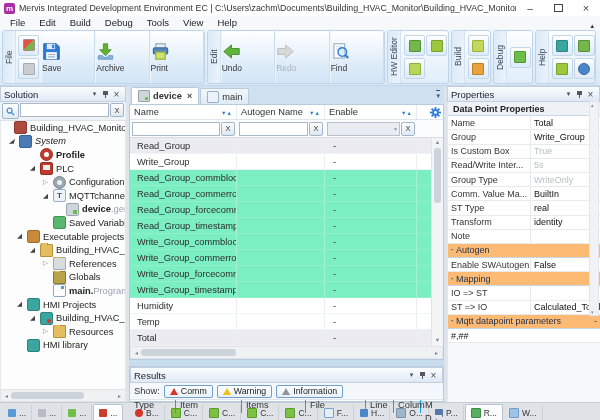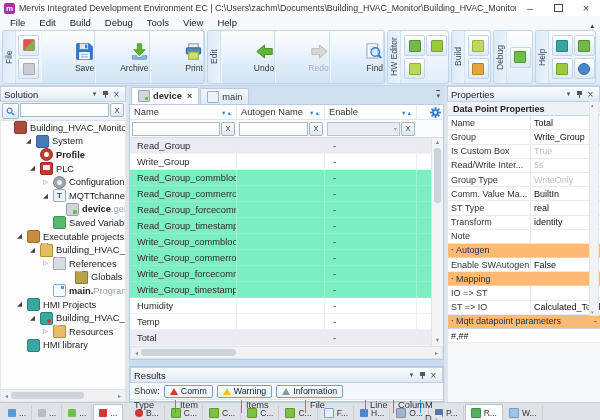--- a/index.html
+++ b/index.html
@@ -27,21 +27,21 @@
   
   .ribbon{height:54px;background:linear-gradient(#f1f7fc,#d9e8f6);border-bottom:1px solid #c3d5e8;
           display:flex;align-items:stretch;padding:1px 2px;flex:none}
   .tbgroup{display:flex;background:linear-gradient(#fdfeff,#e0edf9);border:1px solid #bfd4ea;border-radius:3px;
            margin-right:2px;overflow:hidden}
   .vlabel{writing-mode:vertical-rl;transform:rotate(180deg);font-size:8.5px;color:#3a4a5a;
           padding:1px 1px;text-align:center;border-left:1px solid #d4e2f1;background:linear-gradient(90deg,#eaf2fa,#dcebf8)}
   .smallcol{display:flex;flex-direction:column;justify-content:space-evenly;padding:1px 2px}
   .smbtn{width:19px;height:19px;border:1px solid #c2d6ea;border-radius:2px;background:linear-gradient(#fefeff,#ddeaf7);
          display:flex;align-items:center;justify-content:center}
-  .bigbtn{width:54px;display:flex;flex-direction:column;align-items:flex-end;justify-content:center;gap:2px;
+  .bigbtn{width:54px;display:flex;flex-direction:column;align-items:flex-start;justify-content:center;gap:2px;
           background:linear-gradient(#feffff,#dcebf8 70%,#d2e5f6);border-left:1px solid #eef5fb;border-right:1px solid #cddfef}
   .bigbtn .blabel{font-size:8.5px;color:#333}
   .bigbtn.disabled .blabel{color:#a8b2bc}
   .miniwrap{display:grid;grid-template-columns:20px 20px;gap:2px;align-content:center;padding:0 3px}
   .miniwrap.single{grid-template-columns:20px}
   .mini{width:10px;height:10px;border-radius:1px;display:block}
   .ic-new{background:linear-gradient(135deg,#e05545 50%,#74b84c 50%);border:1px solid #a88}
   .ic-open{background:#c9cdd2;border:1px solid #a5abb2}
   .ic-hw-connect{background:#74b84c;border:1px solid #578f36}
   .ic-hw-layout{background:#9cc83c;border:1px solid #7aa12c}
@@ -405,21 +405,21 @@
         <input value="" style="">
         <button class="xbtn">X</button>
       </div>
       <div class="tree">
         <div class="titem" style="padding-left: 3px;">
             <span class="exp"></span>
             <span class="ticon ic-building"></span>
             <span class="tlabel">Building_HVAC_Monitor</span>
             <span class="tsuffix"></span>
           </div>
-          <div class="titem open" style="padding-left: 25px;">
+          <div class="titem open" style="padding-left: 8px; font-style: italic;">
             <span class="exp"></span>
             <span class="ticon ic-system"></span>
             <span class="tlabel">System</span>
             <span class="tsuffix"></span>
           </div>
           <div class="titem bold" style="padding-left: 29px;">
             <span class="exp"></span>
             <span class="ticon ic-profile-gear"></span>
             <span class="tlabel">Profile</span>
             <span class="tsuffix"></span>
@@ -465,21 +465,21 @@
             <span class="ticon ic-project-folder"></span>
             <span class="tlabel">Building_HVAC_Monitor</span>
             <span class="tsuffix"></span>
           </div>
           <div class="titem closed" style="padding-left: 42px;">
             <span class="exp"></span>
             <span class="ticon ic-references-folder"></span>
             <span class="tlabel">References</span>
             <span class="tsuffix"></span>
           </div>
-          <div class="titem" style="padding-left: 64px;">
+          <div class="titem" style="padding-left: 42px;">
             <span class="exp"></span>
             <span class="ticon ic-globals-folder"></span>
             <span class="tlabel">Globals</span>
             <span class="tsuffix"></span>
           </div>
           <div class="titem bold" style="padding-left: 42px;">
             <span class="exp"></span>
             <span class="ticon ic-program-file"></span>
             <span class="tlabel">main.</span>
             <span class="tsuffix">Program.fb...</span>

